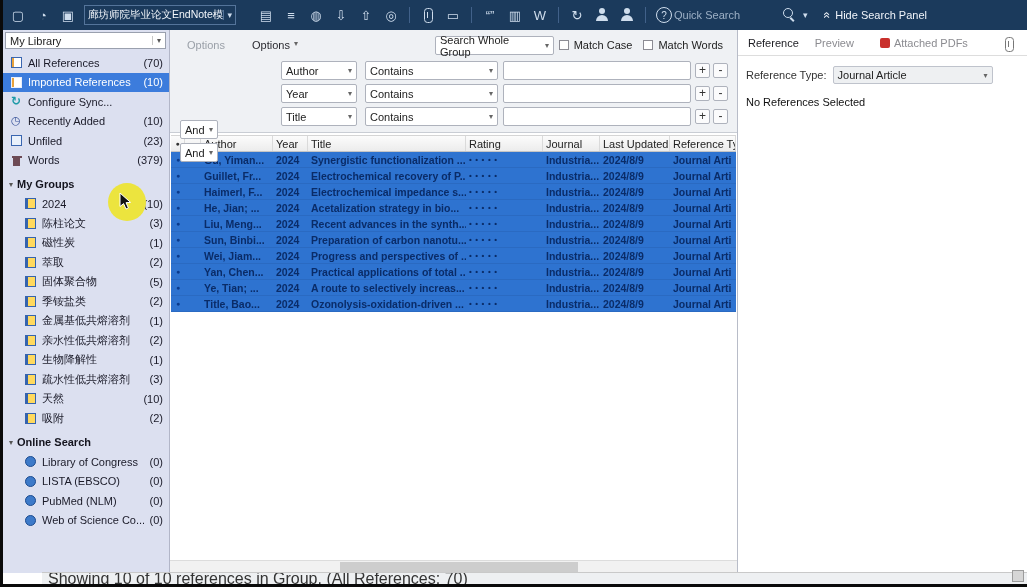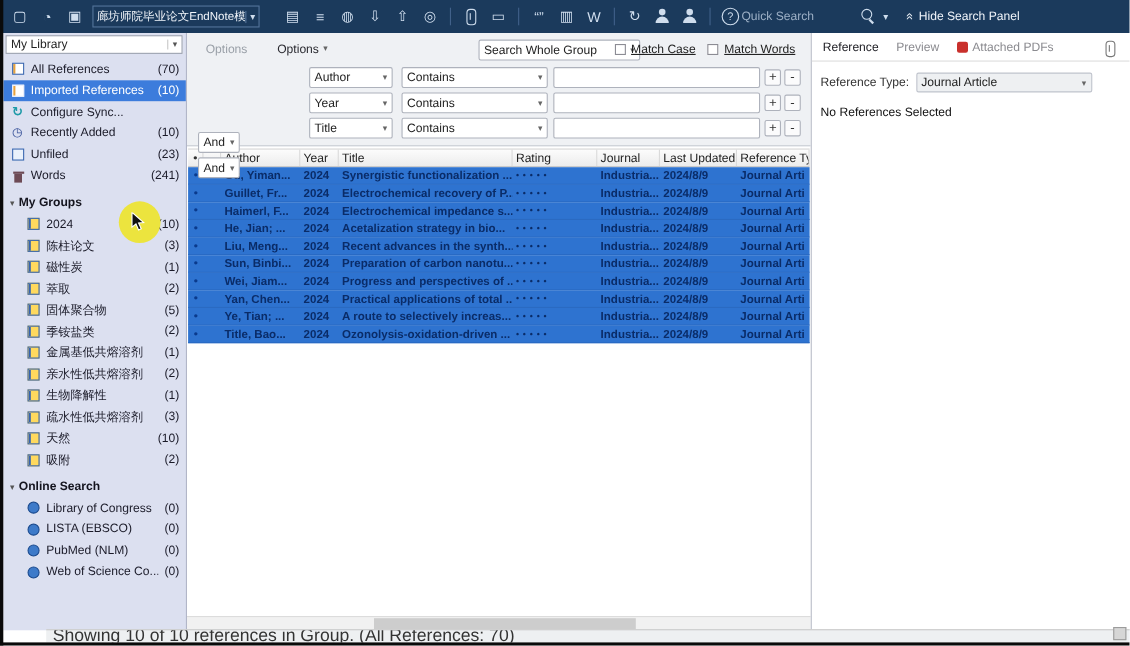--- a/index.html
+++ b/index.html
@@ -58,24 +58,24 @@
 
   
   .middle { position:absolute; left:170px; top:30px; width:567px; height:543px; background:#fff; }
   .search-area { position:relative; height:103px; background:#eff1f4; border-bottom:1px solid #c9cdd4; }
   .sp-top { position:relative; height:30px; }
   .search-label { position:absolute; left:17px; top:9px; color:#9aa0a8; }
   .options-btn { position:absolute; left:82px; top:9px; color:#2a2a30; display:flex; gap:4px; align-items:flex-start; }
   .caret-sm { font-size:8px; color:#666; }
   .sel { background:#fff; border:1px solid #aeb2bc; border-radius:2px; height:19px; display:flex; align-items:center; padding:0 4px; color:#222; }
   .sel .sel-caret { margin-left:auto; font-size:8px; color:#666; padding-left:4px; }
-  .scope-select { position:absolute; left:265px; top:6px; width:147px; }
+  .scope-select { position:absolute; left:265px; top:6px; width:119px; }
   .match-box { position:absolute; right:8px; top:9px; display:flex; align-items:center; gap:5px; }
   .cb { width:10px; height:10px; background:#fff; border:1px solid #8c8c94; display:inline-block; }
-  .cb-label { margin-right:6px; color:#222; white-space:nowrap;text-decoration:underline; }
+  .cb-label { margin-right:6px; color:#222; white-space:nowrap; }
   .srow { position:relative; height:23px; }
   .srow .connector { position:absolute; left:10px; top:1px; width:38px;margin-top:36px; }
   .srow .field { position:absolute; left:111px; top:1px; width:76px; }
   .srow .comparator { position:absolute; left:195px; top:1px; width:133px; }
   .srow .sval { position:absolute; left:333px; top:1px; width:188px; height:19px; border:1px solid #aeb2bc; border-radius:2px; padding:0 4px; font-size:11px; }
   .pm { position:absolute; top:3px; width:15px; height:15px; border:1px solid #aeb2bc; background:#fbfbfc; border-radius:2px; text-align:center; line-height:12px; color:#333; font-size:12px; }
   .pm.plus { left:525px; }
   .pm.minus { left:543px; }
 
   .reftable { margin:2px 1px 0 1px; }
@@ -89,21 +89,21 @@
   .trow .rating { font-size:8px; letter-spacing:3.5px; }
 
   .hscroll { position:absolute; left:0; bottom:0; width:100%; height:13px; background:#f1f1f1; border-top:1px solid #dcdcdc; }
   .hthumb { position:absolute; left:30%; top:1px; height:10px; width:42%; background:#cdcdcd; }
 
   
   .rightpanel { position:absolute; left:737px; top:30px; width:290px; height:543px; background:#fff; border-left:1px solid #b8bcc8; }
   .tabs { height:26px; display:flex; align-items:center; padding:0 10px 0 10px; gap:16px; border-bottom:1px solid #ddd; }
   .tab { color:#8b8b90; white-space:nowrap; }
   .tab.active { color:#1c1c22; }
-  .tab-pdfs { display:flex; align-items:center; gap:4px; color:#8b8b90; white-space:nowrap; }
+  .tab-pdfs { display:flex; align-items:center; gap:4px; color:#8b8b90; white-space:nowrap;margin-left:10px; }
   .pdf-ic { width:10px; height:10px; background:#c9302c; border-radius:2px; display:inline-block; }
   .tab-clip { margin-left:auto; width:18px; height:18px; position:relative; color:#777; }
   .rt-row { display:flex; align-items:center; padding:10px 8px 0 8px; gap:6px; color:#333; }
   .rt-select { width:160px; height:18px; background:#eef0f2; border:1px solid #bfc3cc; border-radius:2px; display:flex; align-items:center; padding:0 4px; color:#222; }
   .rt-select .sel-caret { margin-left:auto; font-size:8px; color:#666; }
   .empty-msg { padding:12px 8px; color:#111; }
   .grip { position:absolute; right:3px; bottom:5px; width:12px; height:12px; background:#d6d6d6; border:1px solid #9c9c9c; z-index:25; }
 
   
   .statusbar { position:absolute; left:0; bottom:3px; width:100%; height:12px; background:#eef0f2; border-top:1px solid #c9c9c9; color:#333; font-size:16px; line-height:11px; padding-left:6px; z-index:20; overflow:hidden;margin-left:42px; }
@@ -203,21 +203,21 @@
     <span class="cnt">(10)</span>
   </div>
   <div class="srow-lib">
     <span class="sbi ic-unfiled"></span>
     <span class="lbl">Unfiled</span>
     <span class="cnt">(23)</span>
   </div>
   <div class="srow-lib">
     <span class="sbi ic-trash"></span>
     <span class="lbl">Words</span>
-    <span class="cnt">(241)</span>
+    <span class="cnt">(379)</span>
   </div>
 
   <div class="sec-header">
     <span class="tri">▾</span>
     <span>My Groups</span>
   </div>
   <div class="indent-list">
   <div class="srow-lib">
     <span class="sbi ic-group"></span>
     <span class="lbl">2024</span>

